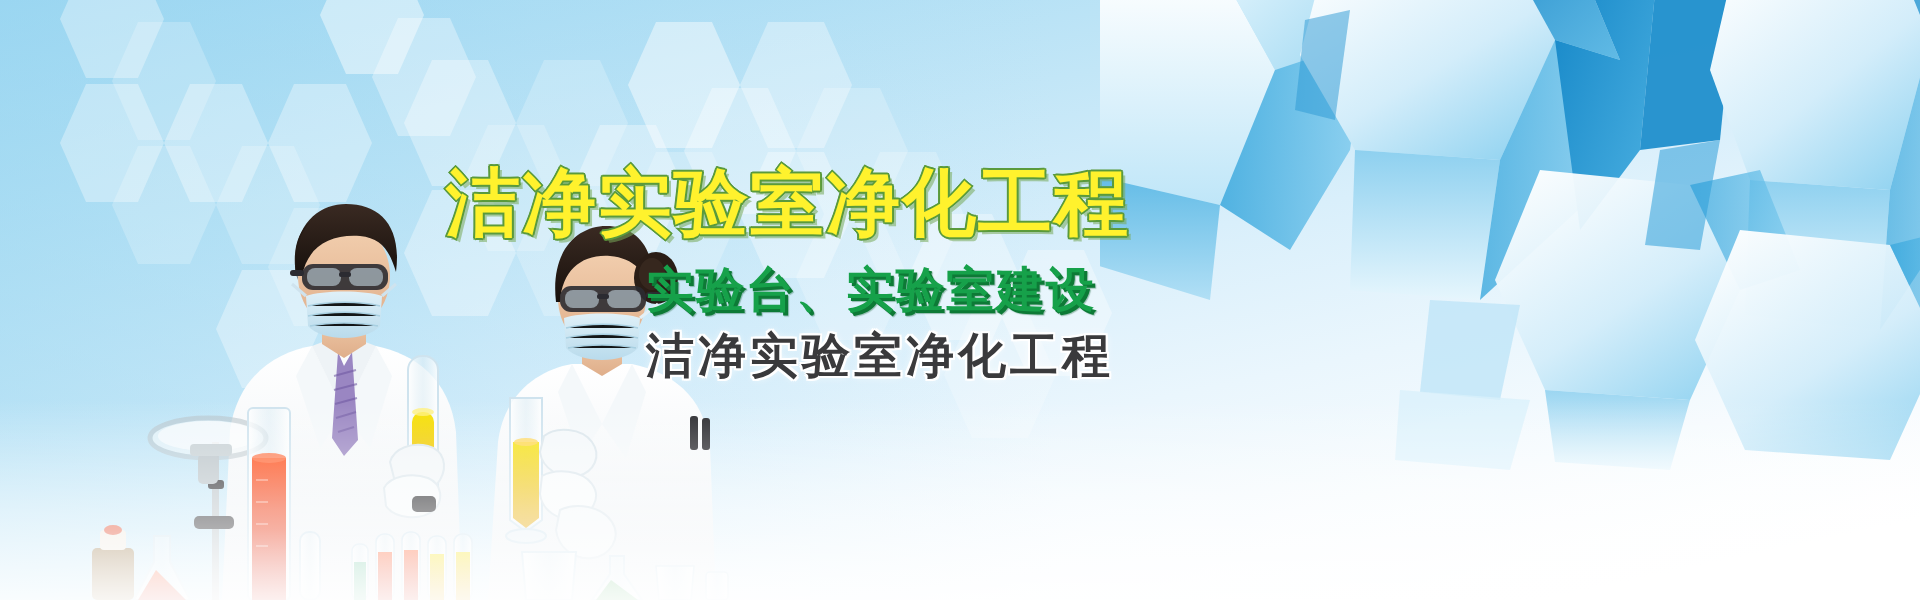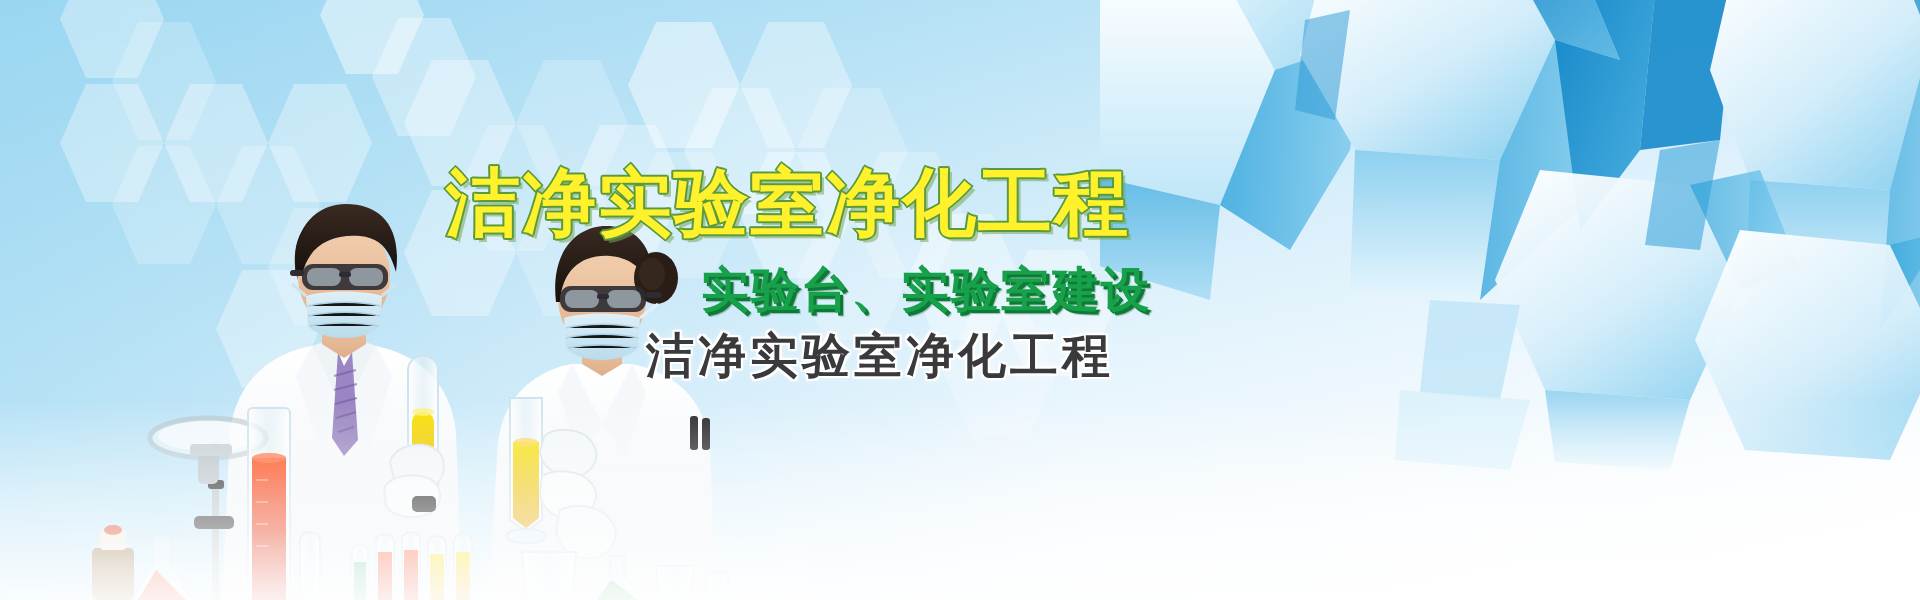--- a/index.html
+++ b/index.html
@@ -62,21 +62,20 @@
     white-space:nowrap;
     margin-top:32px;
   }
   .line2{
     margin-top:16px;
     margin-left:200px;
     font-size:48px;line-height:58px;font-weight:bold;letter-spacing:2px;
     color:#16a14a;
     text-shadow:3px 3px 0 #0d7a36, 4px 4px 1px rgba(10,90,40,.35);
     white-space:nowrap;
-    text-align:center;
   }
   .line3{
     margin-top:8px;
     margin-left:200px;
     font-size:48px;line-height:58px;font-weight:bold;letter-spacing:4px;
     color:#3a3a3c;
     text-shadow:
       2px 0 0 #ffffff,-2px 0 0 #ffffff,0 2px 0 #ffffff,0 -2px 0 #ffffff,
       2px 2px 0 #ffffff,-2px 2px 0 #ffffff,2px -2px 0 #ffffff,-2px -2px 0 #ffffff,
       0 0 8px rgba(255,255,255,.95);

